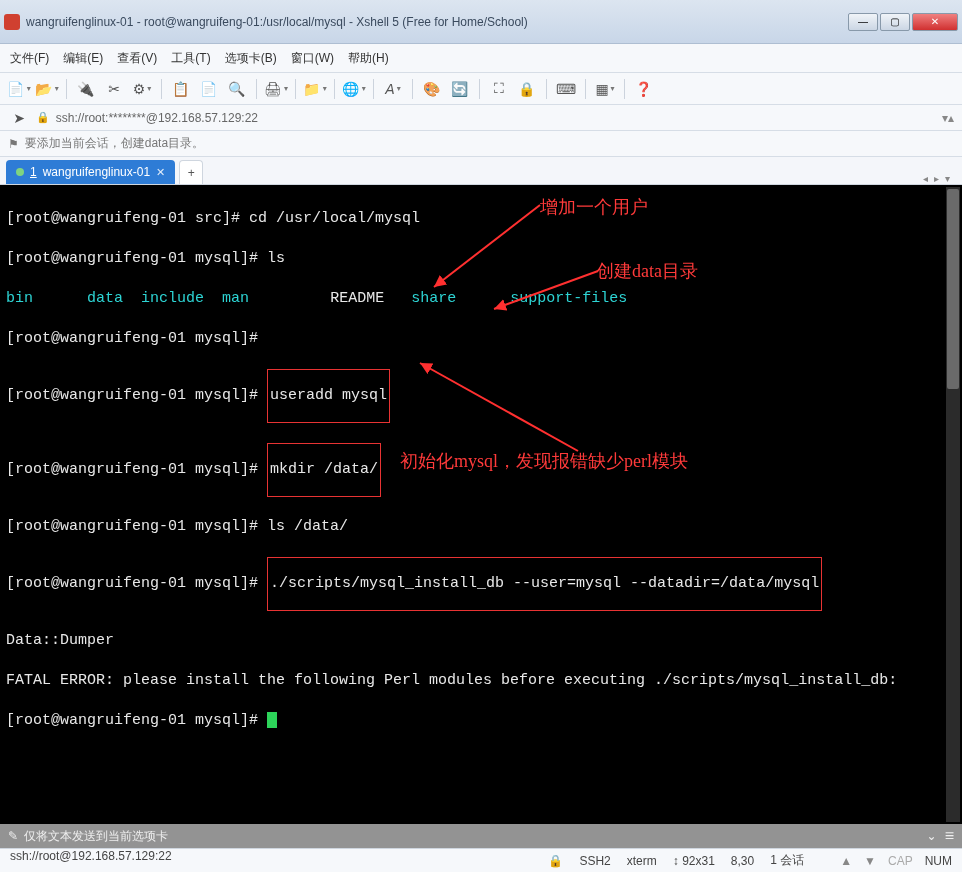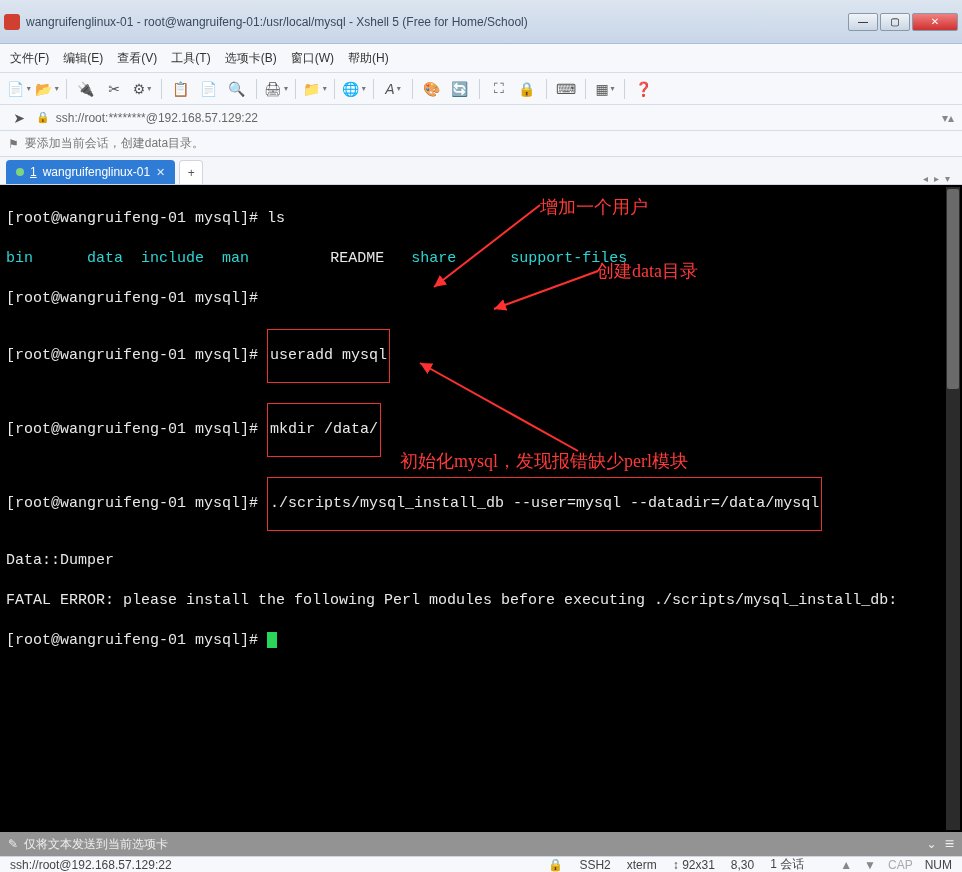--- a/index.html
+++ b/index.html
@@ -159,24 +159,23 @@
   background: #939393;
   display: flex;
   align-items: center;
   padding: 0 8px;
   gap: 6px;
   color: #eee;
   font-size: 12px;
 }
 .sendbar .right { margin-left: auto; display:flex; gap:8px; align-items:center;}
 .statusbar {
-  height: 16px;
-  background: #f6f8fb;
-  display: flex;
-  align-items: center;
+  height: 24px;
+  background: #f6f8fb;
+  display: flex;
   padding: 0 10px;
   gap: 20px;
   color: #444;
   font-size: 12px;
   border-top: 1px solid #cfd6df;
 }
 .statusbar .mid { margin-left:auto; display:flex; gap:16px; align-items:center;}
 .statusbar .tail { display:flex; gap:12px; align-items:center; margin-left:16px;}
 .vsb {
   position:absolute; right:2px; top:2px; bottom:2px; width:14px;
@@ -266,25 +265,27 @@
   </div>
   <div class="spacer"></div>
   <div class="tab-nav">
     <span>◂</span>
     <span>▸</span>
     <span>▾</span>
   </div>
 </div>
 
 <div class="terminal">
+<div><span class="white">[root@wangruifeng-01 src]# </span><span class="white">cd /usr/local/mysql</span></div>
 <div><span class="white">[root@wangruifeng-01 mysql]# </span><span class="white">ls</span></div>
 <div><span class="cyan">bin</span><span>      </span><span class="cyan">data</span><span>  </span><span class="cyan">include</span><span>  </span><span class="cyan">man</span><span>         </span><span class="white">README</span><span>   </span><span class="cyan">share</span><span>      </span><span class="cyan">support-files</span></div>
 <div><span class="white">[root@wangruifeng-01 mysql]# </span></div>
 <div><span class="white">[root@wangruifeng-01 mysql]# </span><span class="redbox"><span class="white">useradd mysql</span></span></div>
 <div><span class="white">[root@wangruifeng-01 mysql]# </span><span class="redbox"><span class="white">mkdir /data/</span></span></div>
+<div><span class="white">[root@wangruifeng-01 mysql]# </span><span class="white">ls /data/</span></div>
 <div><span class="white">[root@wangruifeng-01 mysql]# </span><span class="redbox"><span class="white">./scripts/mysql_install_db --user=mysql --datadir=/data/mysql</span></span></div>
 <div><span class="white">Data::Dumper</span></div>
 <div style="white-space:pre-wrap"><span class="white">FATAL ERROR: please install the following Perl modules before executing ./scripts/mysql_install_db:</span></div>
 <div><span class="white">[root@wangruifeng-01 mysql]# </span><span class="cursor"></span></div>
 
 
 <span class="annot" style="left:540px; top:12px;">增加一个用户</span>
 <span class="annot" style="left:596px; top:76px;">创建data目录</span>
 <span class="annot" style="left:400px; top:266px;">初始化mysql，发现报错缺少perl模块</span>
 

